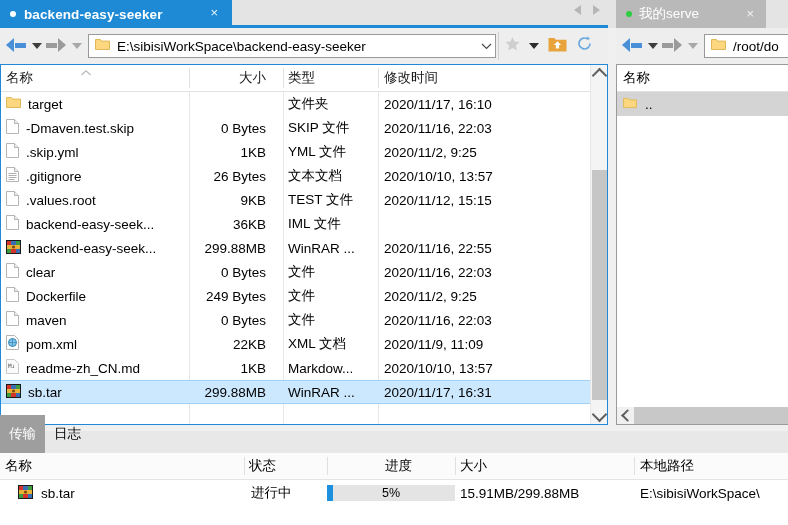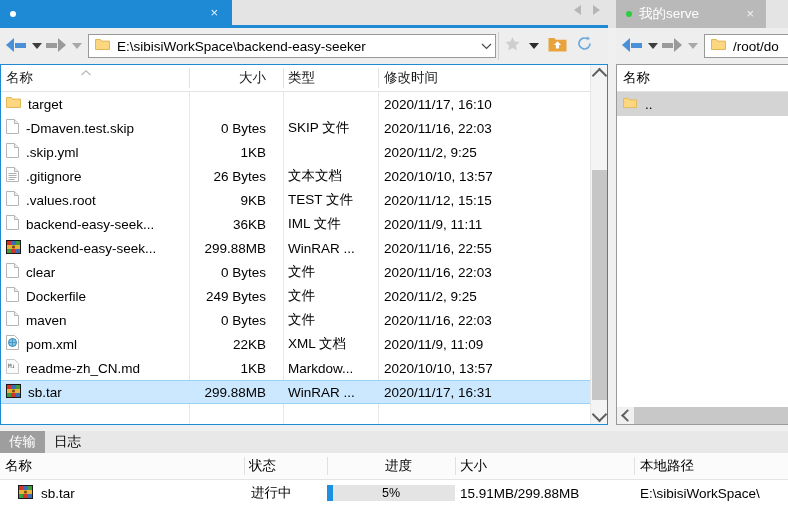--- a/index.html
+++ b/index.html
@@ -103,21 +103,21 @@
          box-sizing:border-box;display:flex;align-items:center;overflow:hidden;}
   .rlist{position:absolute;left:8px;top:64px;width:180px;height:361px;background:#fff;border:1px solid #9a9a9a;box-sizing:border-box;}
   .rhdr{height:26px;display:flex;align-items:center;padding-left:6px;font-size:13.5px;border-bottom:1px solid #e2e2e2;}
   .rrow{height:24px;display:flex;align-items:center;padding-left:6px;font-size:13.5px;background:#d4d4d4;}
   .hscroll{position:absolute;left:0;bottom:0;width:100%;height:17px;background:#c8c8c8;display:flex;align-items:center;}
   .hs-left{width:17px;height:17px;background:#f0f0f0;display:flex;align-items:center;justify-content:center;}
 
   
   .bottom{position:absolute;left:0;top:431px;width:788px;height:94px;background:#fff;}
   .btabs{height:22px;background:#e8e8e8;display:flex;align-items:flex-end;}
-  .btab{height:22px;padding:0 9px;display:flex;align-items:center;font-size:13.5px;margin-top:36px;}
+  .btab{height:22px;padding:8px 9px;display:flex;align-items:center;font-size:13.5px;margin-top:36px;}
   .btab.active{background:#9e9e9e;color:#fff;}
   .bhdr{position:relative;height:26px;background:#fbfbfb;border-bottom:1px solid #e4e4e4;}
   .bhdr .bh{position:absolute;top:0;height:26px;display:flex;align-items:center;font-size:13.5px;}
   .bhdr .bdiv{position:absolute;top:4px;height:18px;width:1px;background:#e0e0e0;}
   .brow{position:relative;height:26px;font-size:13.5px;}
   .brow .bc{position:absolute;top:0;height:26px;display:flex;align-items:center;}
   .pbar{position:relative;width:128px;height:16px;background:#e4e4e4;}
   .pfill{position:absolute;left:0;top:0;height:16px;background:#1e90e0;}
   .ptext{position:absolute;left:0;top:0;width:128px;height:16px;display:flex;align-items:center;justify-content:center;font-size:12.5px;}
 
@@ -127,20 +127,21 @@
 </head>
 <body>
 
 <div class="app">
 
   <div class="left-pane">
 
     <div class="tabstrip nosel">
       <div class="tab">
         <span class="dot"></span>
+        <span class="tab-title">backend-easy-seeker</span>
         <span class="tab-close">×</span>
       </div>
       <div class="tab-scroll">
         <span class="tri-l"></span>
         <span class="tri-r"></span>
       </div>
       <div class="blue-underline"></div>
     </div>
 
     <div class="toolbar">
@@ -220,20 +221,21 @@
         <div class="gridline" style="left:282px;"></div>
         <div class="gridline" style="left:377px;"></div>
       <div class="frow">
             <div class="c-name">
               <span class="ico"><svg width="15" height="13" viewBox="0 0 15 13">
                   <path d="M0.5 1.5h5l1.2 1.6H14.5v8.4H0.5z" fill="#fcd77f" stroke="#e0b858" stroke-width="1"></path>
                 </svg></span>
               <span class="nm">target</span>
             </div>
             <div class="c-size"></div>
+            <div class="c-type">文件夹</div>
             <div class="c-date">2020/11/17, 16:10</div>
           </div>
           <div class="frow">
             <div class="c-name">
               <span class="ico"><svg width="13" height="15" viewBox="0 0 13 15">
                   <path d="M0.5 0.5h8l4 4v10H0.5z" fill="#fff" stroke="#b5b5b5"></path>
                   <path d="M8.5 0.5v4h4" fill="#eee" stroke="#b5b5b5"></path>
                 </svg></span>
               <span class="nm">-Dmaven.test.skip</span>
             </div>
@@ -243,20 +245,21 @@
           </div>
           <div class="frow">
             <div class="c-name">
               <span class="ico"><svg width="13" height="15" viewBox="0 0 13 15">
                   <path d="M0.5 0.5h8l4 4v10H0.5z" fill="#fff" stroke="#b5b5b5"></path>
                   <path d="M8.5 0.5v4h4" fill="#eee" stroke="#b5b5b5"></path>
                 </svg></span>
               <span class="nm">.skip.yml</span>
             </div>
             <div class="c-size">1KB</div>
+            <div class="c-type">YML 文件</div>
             <div class="c-date">2020/11/2, 9:25</div>
           </div>
           <div class="frow">
             <div class="c-name">
               <span class="ico"><svg width="13" height="15" viewBox="0 0 13 15">
                   <path d="M0.5 0.5h8l4 4v10H0.5z" fill="#fff" stroke="#b5b5b5"></path>
                   <path d="M8.5 0.5v4h4" fill="#eee" stroke="#b5b5b5"></path>
                   <g stroke="#9a9a9a" stroke-width=".8">
                     <path d="M2.5 6.5h8M2.5 8.5h8M2.5 10.5h8M2.5 12.5h6"></path>
                   </g>
@@ -282,21 +285,20 @@
           <div class="frow">
             <div class="c-name">
               <span class="ico"><svg width="13" height="15" viewBox="0 0 13 15">
                   <path d="M0.5 0.5h8l4 4v10H0.5z" fill="#fff" stroke="#b5b5b5"></path>
                   <path d="M8.5 0.5v4h4" fill="#eee" stroke="#b5b5b5"></path>
                 </svg></span>
               <span class="nm">backend-easy-seek...</span>
             </div>
             <div class="c-size">36KB</div>
             <div class="c-type">IML 文件</div>
-            <div class="c-date">2020/11/9, 11:11</div>
           </div>
           <div class="frow">
             <div class="c-name">
               <span class="ico"><svg width="15" height="14" viewBox="0 0 15 14">
                   <rect width="15" height="14" fill="#1a1a1a"></rect>
                   <rect x="1" y="1" width="4" height="4" fill="#d4332c"></rect>
                   <rect x="5" y="1" width="5" height="4" fill="#3b6fb5"></rect>
                   <rect x="10" y="1" width="4" height="4" fill="#3f9b3f"></rect>
                   <rect x="1" y="5" width="13" height="4" fill="#e8b23a"></rect>
                   <circle cx="7.5" cy="7" r="1.6" fill="#7a4a10"></circle>

